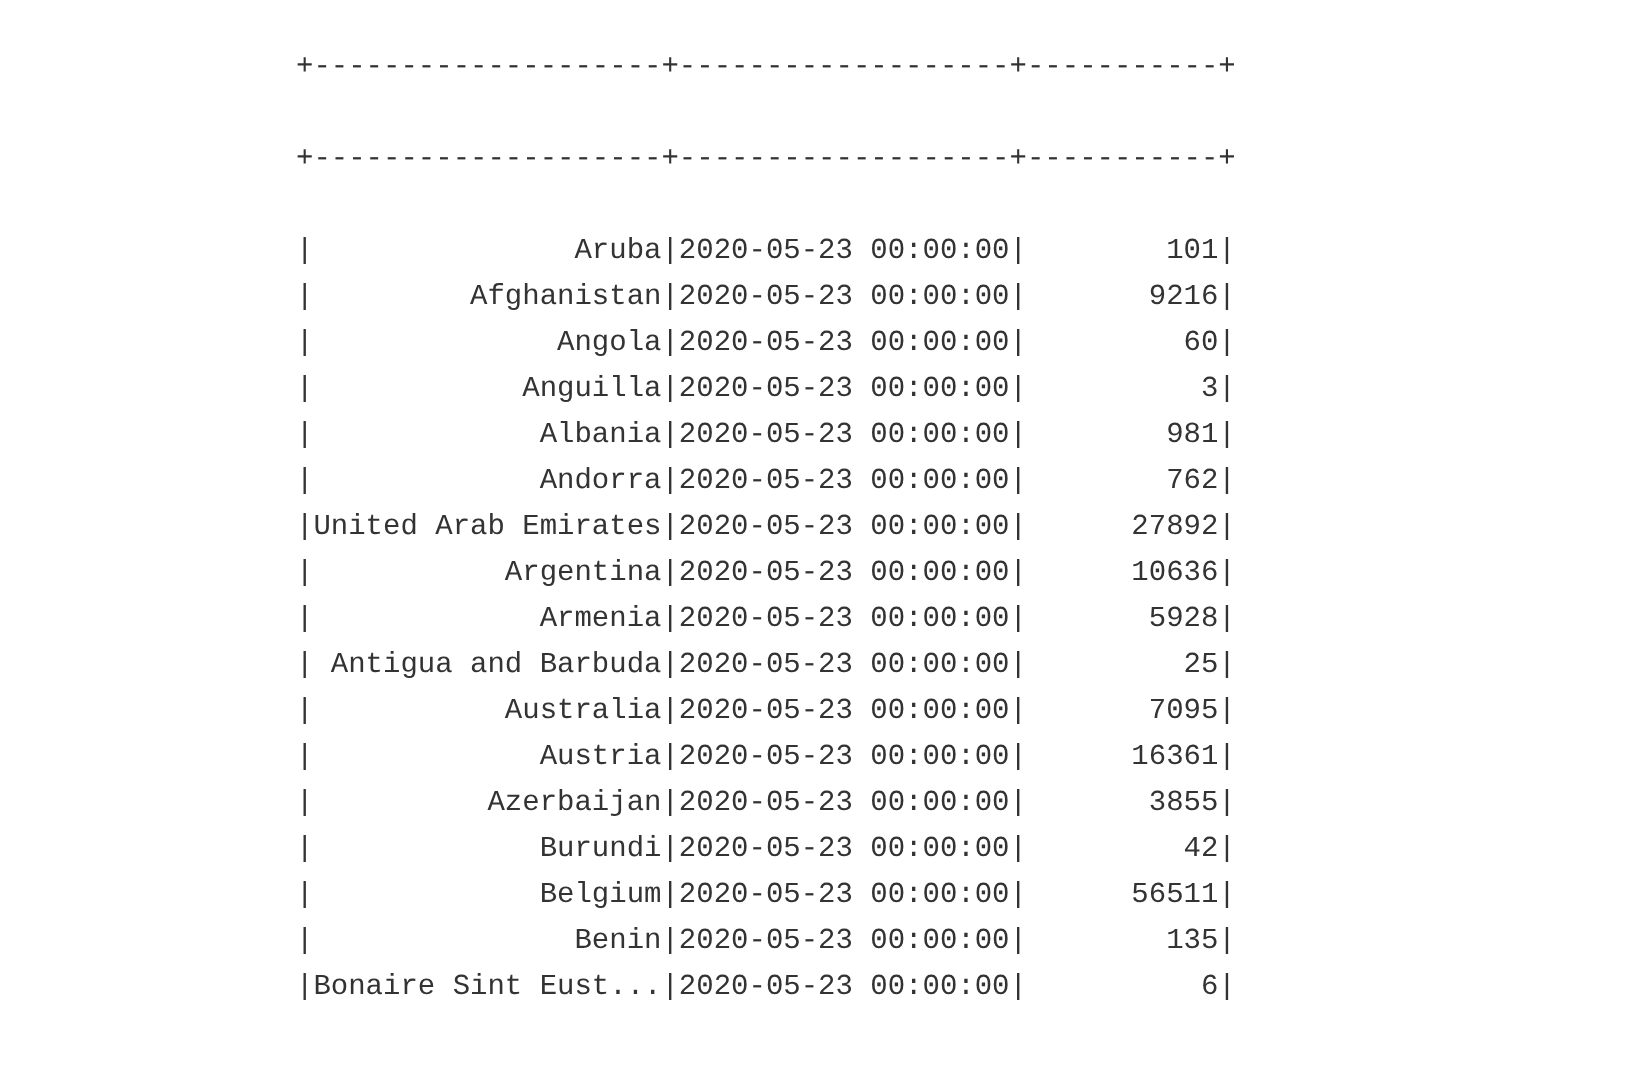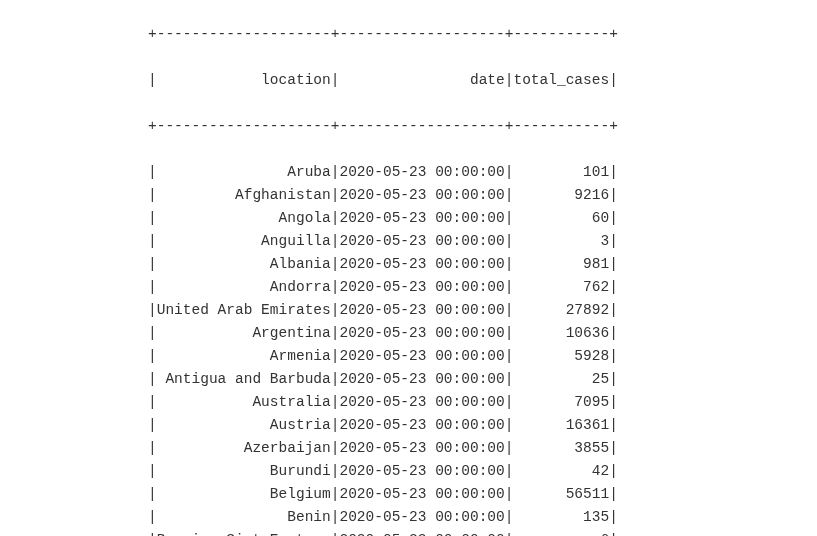--- a/index.html
+++ b/index.html
@@ -21,17 +21,16 @@
   }
   .sep, .row {
     display: block;
   }
 </style>
 </head>
 <body>
 
 <div class="wrap">
 <span class="sep">+--------------------+-------------------+-----------+</span>
-<span class="row">|            location|               date|total_cases|</span>
 <span class="sep">+--------------------+-------------------+-----------+</span>
 <div id="body-rows"><span class="row">|               Aruba|2020-05-23 00:00:00|        101|</span><span class="row">|         Afghanistan|2020-05-23 00:00:00|       9216|</span><span class="row">|              Angola|2020-05-23 00:00:00|         60|</span><span class="row">|            Anguilla|2020-05-23 00:00:00|          3|</span><span class="row">|             Albania|2020-05-23 00:00:00|        981|</span><span class="row">|             Andorra|2020-05-23 00:00:00|        762|</span><span class="row">|United Arab Emirates|2020-05-23 00:00:00|      27892|</span><span class="row">|           Argentina|2020-05-23 00:00:00|      10636|</span><span class="row">|             Armenia|2020-05-23 00:00:00|       5928|</span><span class="row">| Antigua and Barbuda|2020-05-23 00:00:00|         25|</span><span class="row">|           Australia|2020-05-23 00:00:00|       7095|</span><span class="row">|             Austria|2020-05-23 00:00:00|      16361|</span><span class="row">|          Azerbaijan|2020-05-23 00:00:00|       3855|</span><span class="row">|             Burundi|2020-05-23 00:00:00|         42|</span><span class="row">|             Belgium|2020-05-23 00:00:00|      56511|</span><span class="row">|               Benin|2020-05-23 00:00:00|        135|</span><span class="row">|Bonaire Sint Eust...|2020-05-23 00:00:00|          6|</span></div>
 
 </div>
 
 </body></html>

